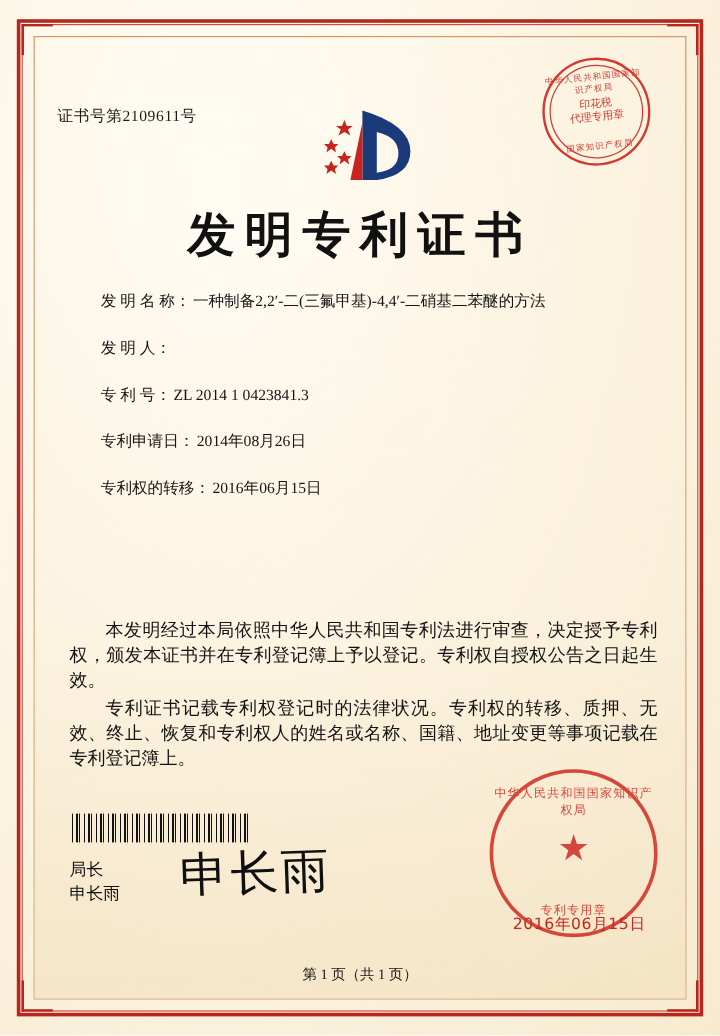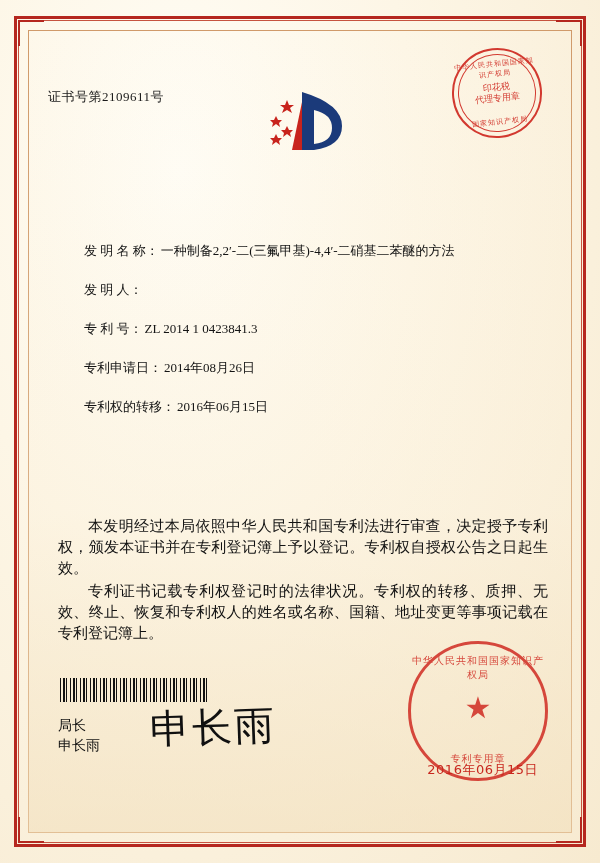--- a/index.html
+++ b/index.html
@@ -293,20 +293,21 @@
     <svg width="120" height="72" viewBox="0 0 120 72" aria-hidden="true">
       <path d="M62 6 L62 64 L74 64 L74 24 Q92 28 92 42 Q92 56 74 58 L74 64 Q102 60 102 40 Q102 18 62 6 Z" fill="#1b3a7a"></path>
       <path d="M52 64 L62 64 L62 16 Z" fill="#c8231c"></path>
       <polygon points="47,14 49,19 54,19 50,22 52,27 47,24 42,27 44,22 40,19 45,19" fill="#c8231c"></polygon>
       <polygon points="36,30 38,34 42,34 39,37 40,41 36,38 32,41 33,37 30,34 34,34" fill="#c8231c"></polygon>
       <polygon points="36,48 38,52 42,52 39,55 40,59 36,56 32,59 33,55 30,52 34,52" fill="#c8231c"></polygon>
       <polygon points="47,40 49,44 53,44 50,47 51,51 47,48 43,51 44,47 41,44 45,44" fill="#c8231c"></polygon>
     </svg>
   </div>
 
+  <div class="title">发明专利证书</div>
 
   <div class="fields">
     <div class="field">
       <span class="label">发 明 名 称：</span>
       <span class="value">一种制备2,2′-二(三氟甲基)-4,4′-二硝基二苯醚的方法</span>
     </div>
     <div class="field">
       <span class="label">发 明 人：</span>
     </div>
     <div class="field">
@@ -336,14 +337,15 @@
   </div>
   <div class="signature">申长雨</div>
 
   <div class="gov-seal">
     <div class="arc top">中华人民共和国国家知识产权局</div>
     <div class="emblem">★</div>
     <div class="arc bottom">专利专用章</div>
   </div>
   <div class="seal-date">2016年06月15日</div>
 
+  <div class="footer">第 1 页（共 1 页）</div>
 
 </div>
 
 </body></html>

